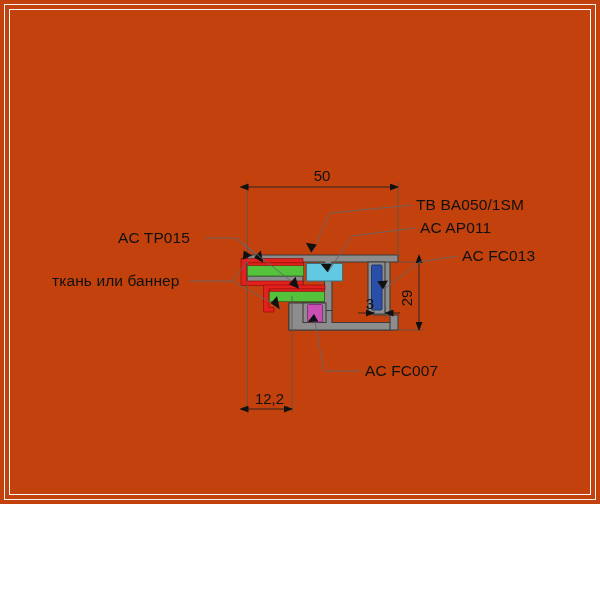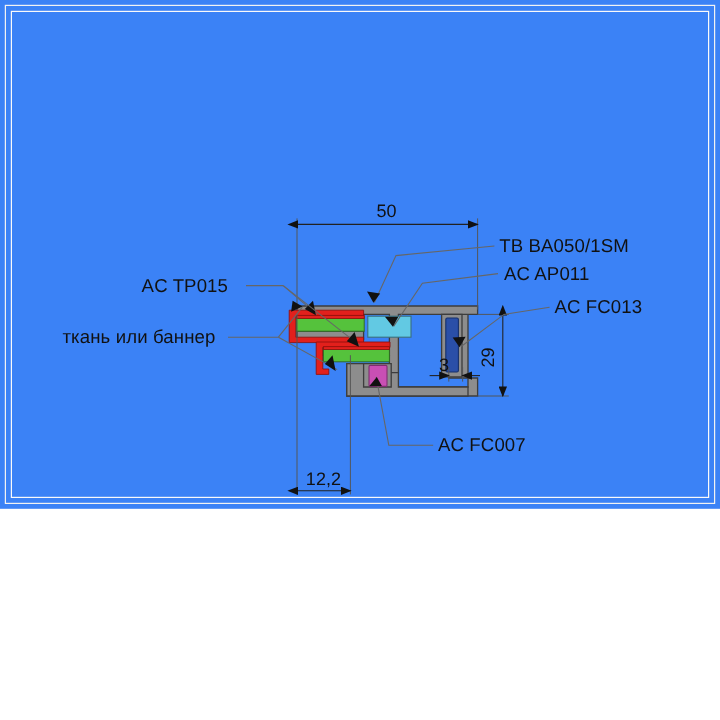--- a/index.html
+++ b/index.html
@@ -3,22 +3,22 @@
 <meta charset="utf-8">
 <title>Profile Drawing</title>
 <style>
   html,body{margin:0;padding:0;background:#ffffff;}
   body{
     width:600px;height:600px;overflow:hidden;
     font-family:"Liberation Sans","DejaVu Sans",sans-serif;
     -webkit-font-smoothing:antialiased;
   }
   #sheet{
-    position:relative;width:600px;height:424px;
-    background:#3b82f6;
+    position:relative;width:600px;height:504px;
+    background:#c2410c;
     box-sizing:border-box;
   }
   
   #frame{
     position:absolute;left:4px;top:4px;right:4px;bottom:4px;
     border:1px solid #f2f2f2;
     pointer-events:none;
   }
   #frame2{
     position:absolute;left:9px;top:9px;right:9px;bottom:9px;

